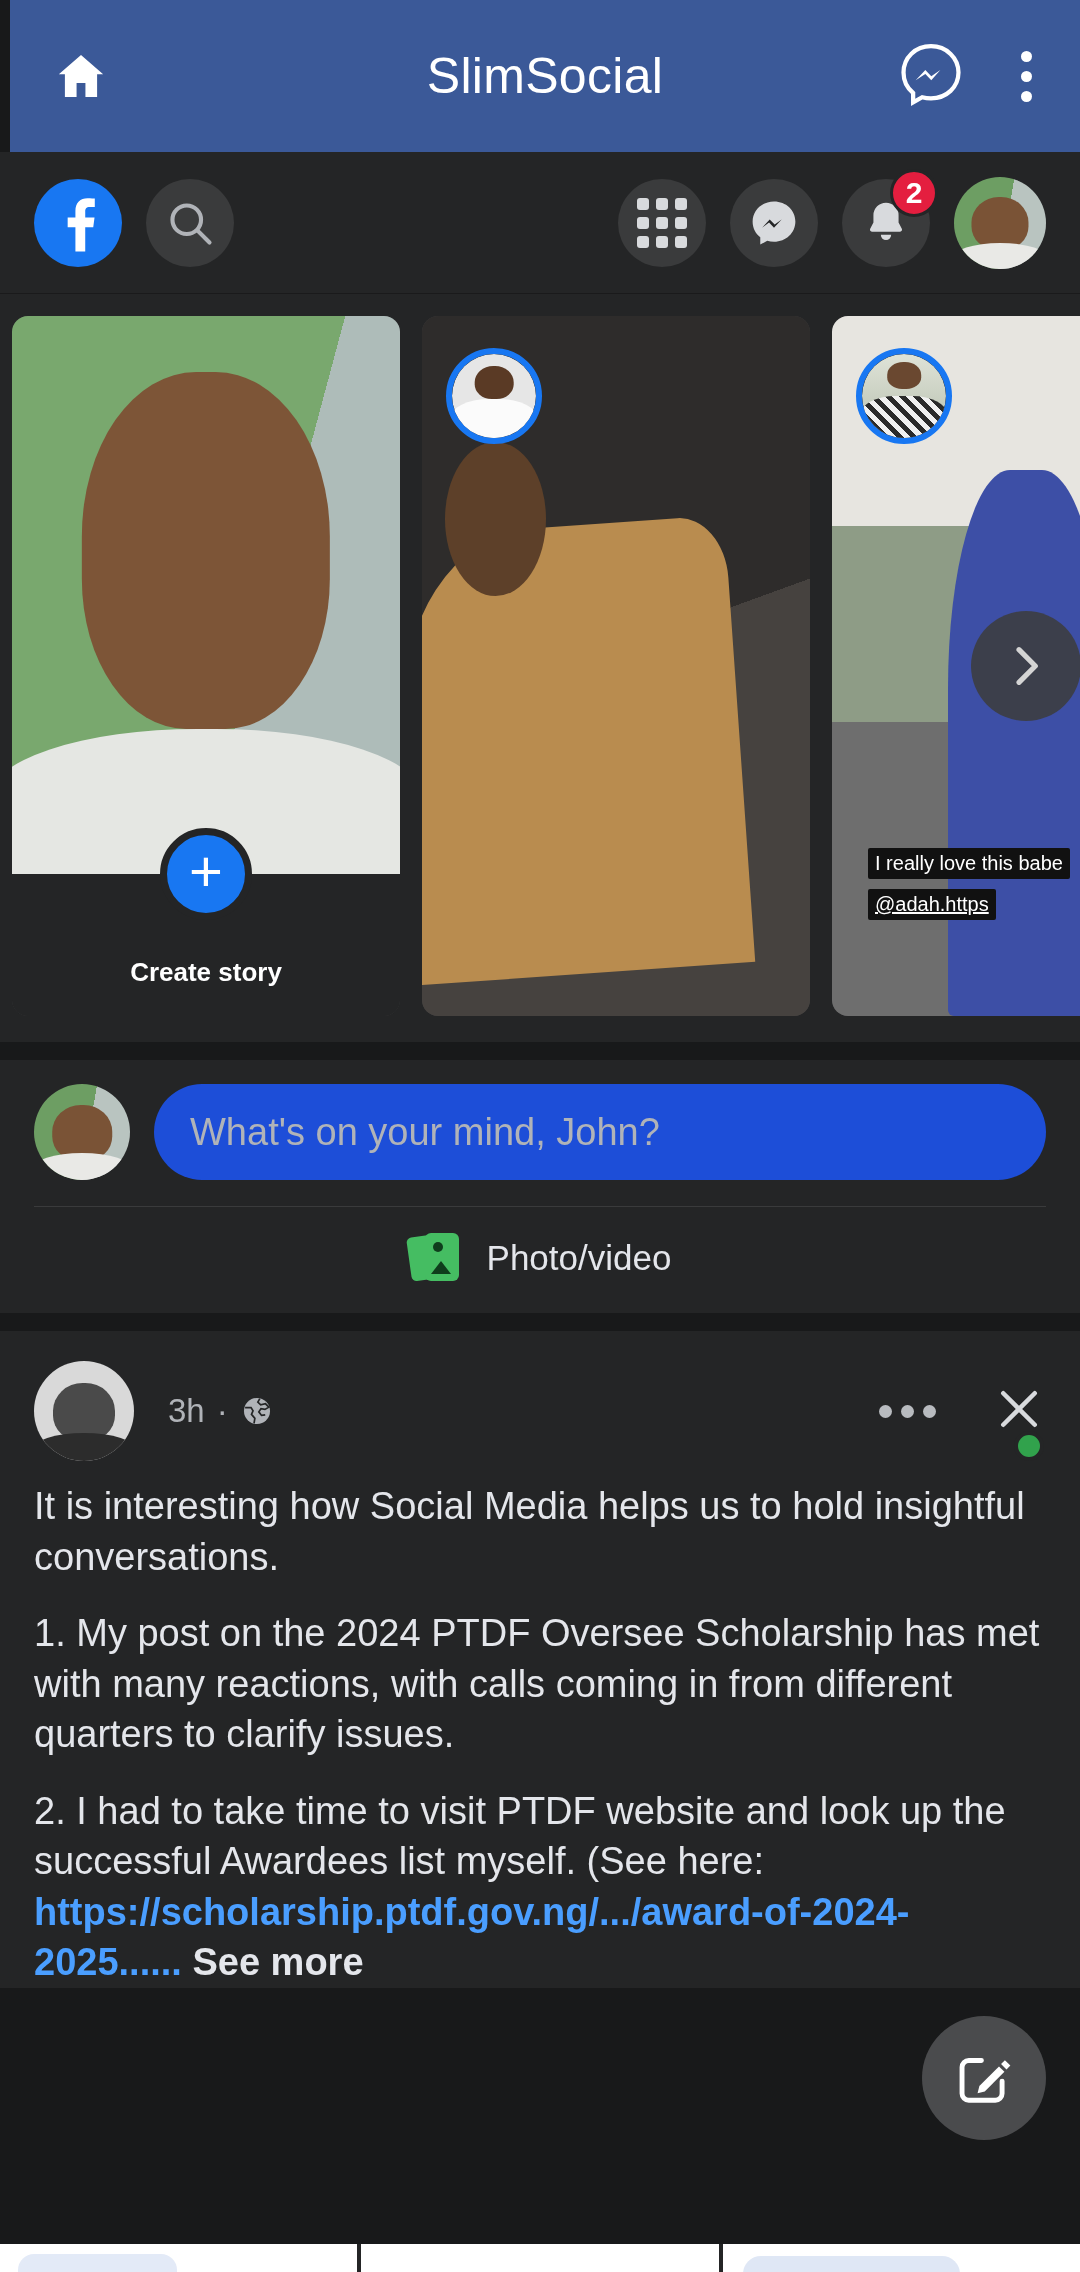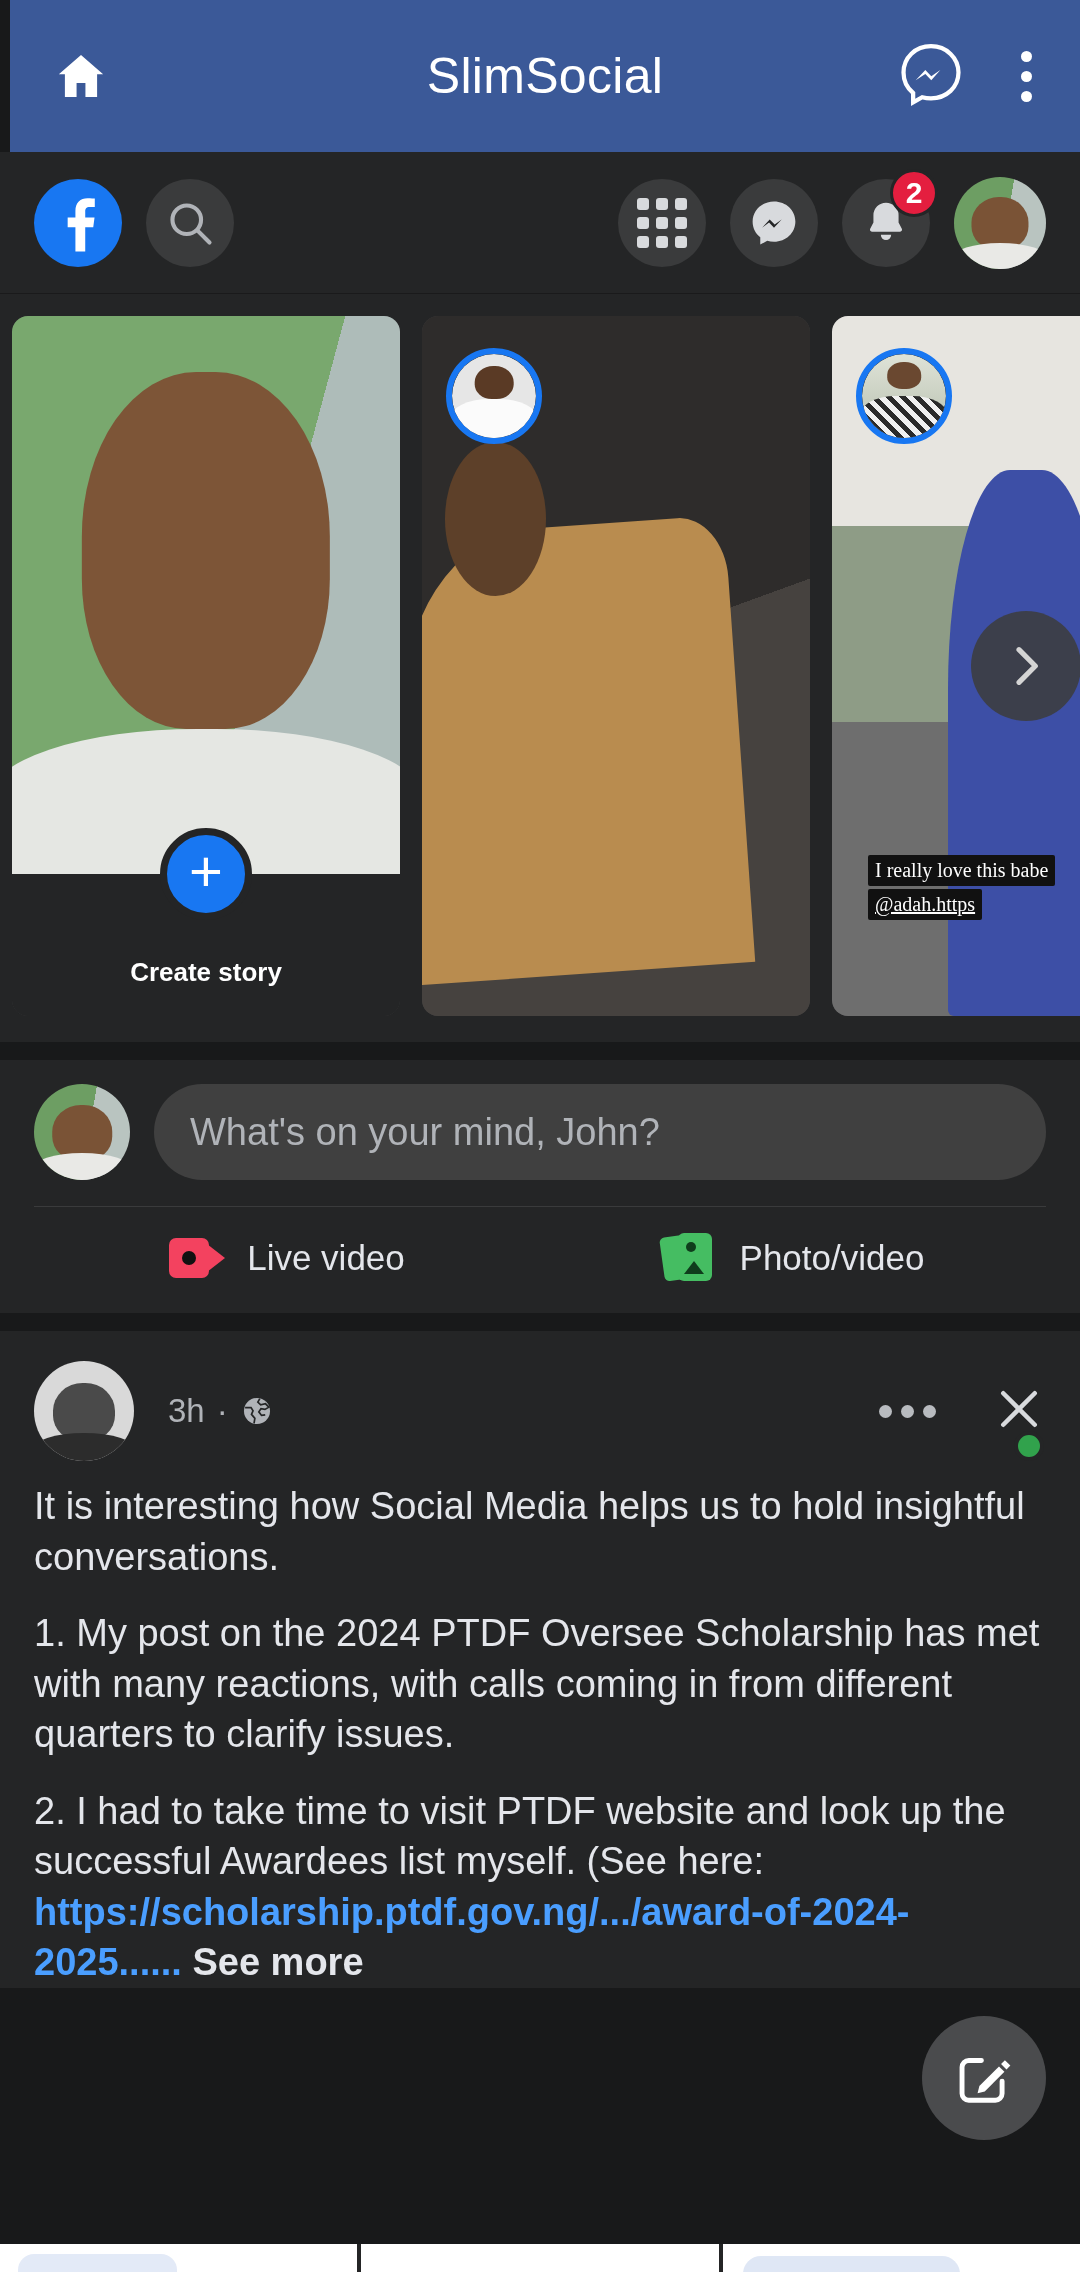--- a/index.html
+++ b/index.html
@@ -122,21 +122,21 @@
     font-size:26px; font-weight:bold; color:#fff;
   }
   .story-ring{
     position:absolute; left:24px; top:32px;
     width:96px; height:96px; border-radius:50%;
     border:6px solid #1877f2; overflow:hidden; background:#333;
   }
   .story-ring .face{ border-radius:50%; }
   .story-caption{
     position:absolute; left:36px; bottom:96px;
-    display:flex; flex-direction:column; align-items:flex-start; gap:3px;font-family:Liberation Serif, serif;
+    display:flex; flex-direction:column; align-items:flex-start; gap:10px;
   }
   .story-caption span{
     background:#111; color:#fff; font-size:20px;
     padding:3px 7px; line-height:1.25; border-radius:2px;
   }
   .story-caption span.u{ text-decoration:underline; }
   .story-arrow{
     position:absolute; left:50%; top:50%; transform:translate(-50%,-50%);
     width:110px; height:110px; border-radius:50%;
     background:rgba(60,60,60,.86);
@@ -162,21 +162,21 @@
     position:absolute; left:30%; top:22%; width:40%; height:78%;
     background:#3d4fa6; border-radius:40% 40% 6px 6px;
   }
 
   
   .gap{ height:18px; background:#18191a; }
   .composer{ background:#242526; padding:24px 34px 0 34px; }
   .composer-top{ display:flex; align-items:center; gap:24px; }
   .composer-avatar{ width:96px; height:96px; border-radius:50%; overflow:hidden; flex:0 0 auto; position:relative; }
   .composer-input{
-    flex:1; height:96px; border-radius:48px; background:#404040;
+    flex:1; height:96px; border-radius:48px; background:#1d4ed8;
     display:flex; align-items:center; padding:0 36px;
     color:#b0b3b8; font-size:38px;
   }
   .composer-div{ height:1px; background:#3a3b3c; margin:26px 0 0 0; }
   .composer-actions{ display:flex; padding:26px 0 30px 0; }
   .caction{ flex:1; display:flex; align-items:center; justify-content:center; gap:22px; }
   .caction span{ font-size:35px; color:#e4e6eb; font-weight:500; }
   .ico-live{ width:56px; height:40px; position:relative; flex:0 0 auto; }
   .ico-live .b{ position:absolute; left:0; top:0; width:40px; height:40px; border-radius:7px; background:#f3425f; }
   .ico-live .t{
@@ -374,28 +374,20 @@
 <div class="composer">
   <div class="composer-top">
     <div class="composer-avatar">
       <div class="face win"></div>
     </div>
     <div class="composer-input">What's on your mind, John?</div>
   </div>
   <div class="composer-div"></div>
   <div class="composer-actions">
     <div class="caction">
-      <div class="ico-live">
-        <div class="b"></div>
-          <div class="t"></div>
-          <div class="d"></div>
-      </div>
-      <span>Live video</span>
-    </div>
-    <div class="caction">
       <div class="ico-photo">
         <div class="p1"></div>
           <div class="p2"></div>
           <div class="sun"></div>
       </div>
       <span>Photo/video</span>
     </div>
   </div>
 </div>
 

